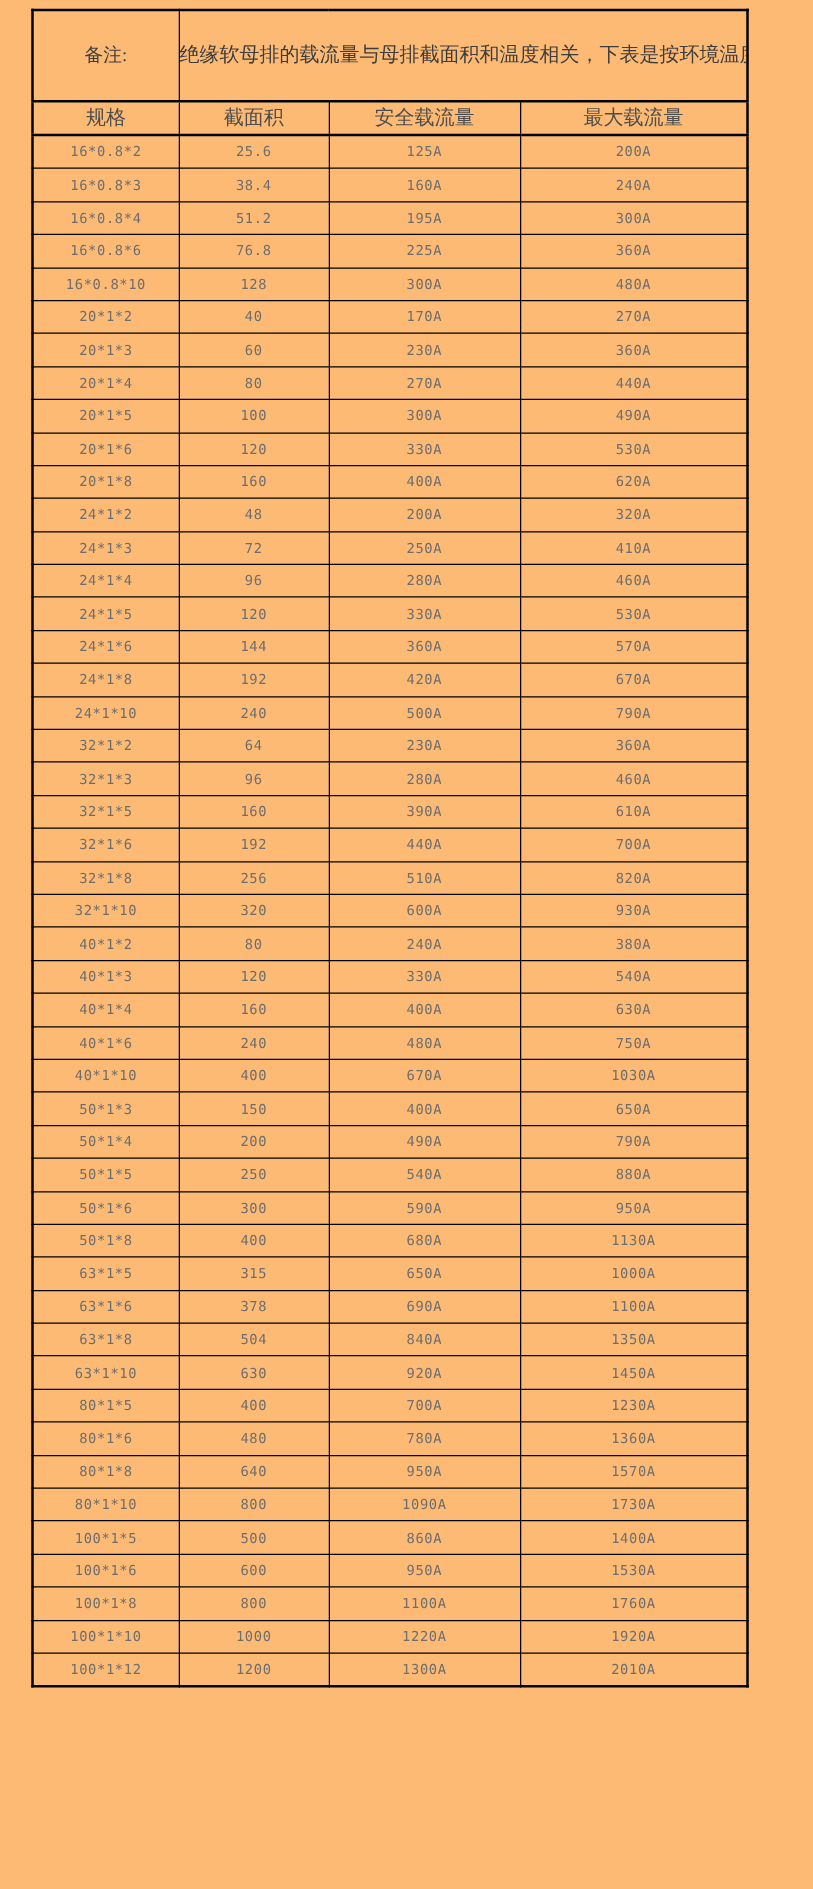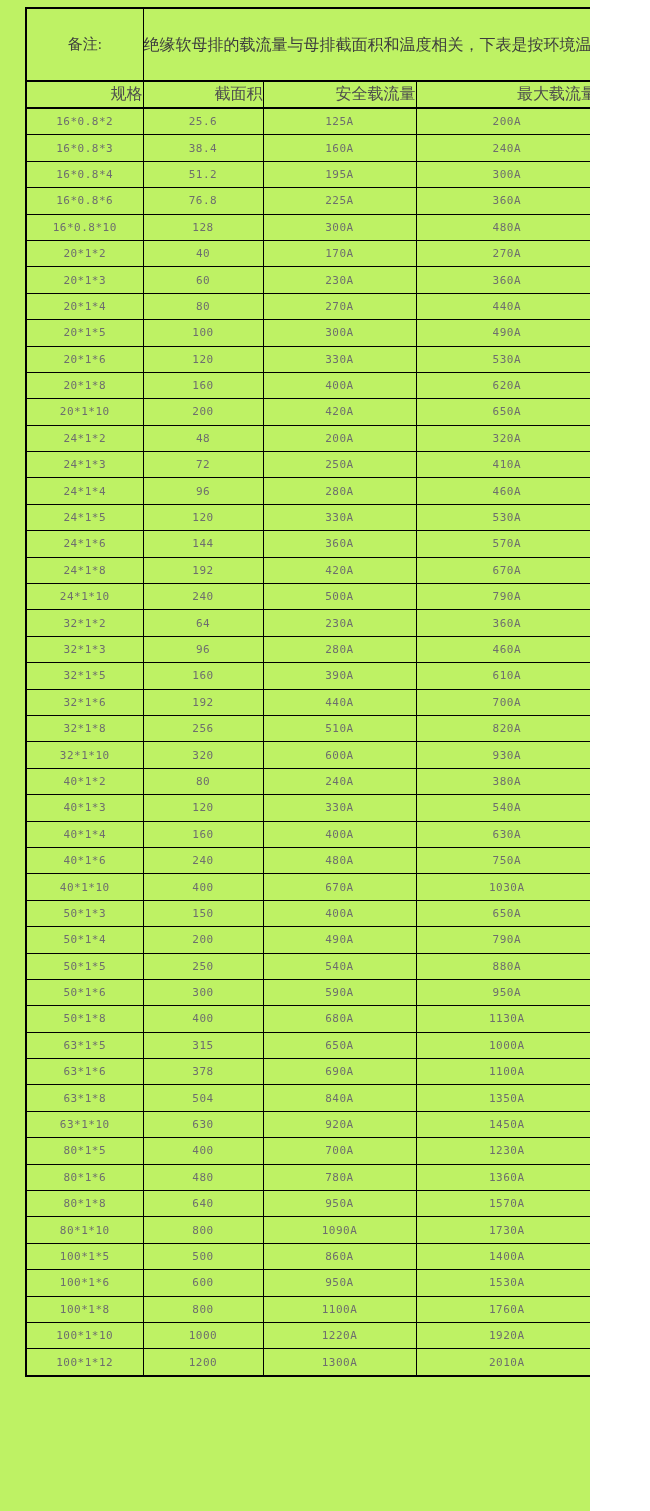--- a/index.html
+++ b/index.html
@@ -2,23 +2,23 @@
 <html><head>
 <meta charset="utf-8">
 <style>
   html, body {
     margin: 0;
     padding: 0;
     background: #ffffff;
   }
   .page {
     position: relative;
-    width: 590px;
+    width: 650px;
     height: 1511px;
-    background: #bef264;
+    background: #fdba74;
     overflow: hidden;
     font-family: "Liberation Serif", "DejaVu Serif", serif;
   }
   table.spec-table {
     position: absolute;
     left: 25px;
     top: 7px;
     width: 572px;
     border-collapse: collapse;
     table-layout: fixed;
@@ -48,21 +48,20 @@
     text-align: center;
     padding: 1px 4px;
   }
   
   tr.head-row th {
     height: 25px;
     font-size: 16px;
     font-weight: normal;
     color: #4d4d4d;
     border-bottom: 2px solid #000000;
-    text-align: right;
   }
   
   tr.data-row td {
     height: 25.4px;
     font-family: "DejaVu Sans Mono", "Liberation Mono", monospace;
     font-size: 11px;
     color: #6e6e6e;
     letter-spacing: 0.5px;
   }
 </style>
@@ -148,26 +147,20 @@
           <td>330A</td>
           <td>530A</td>
         </tr>
         <tr class="data-row">
           <td>20*1*8</td>
           <td>160</td>
           <td>400A</td>
           <td>620A</td>
         </tr>
         <tr class="data-row">
-          <td>20*1*10</td>
-          <td>200</td>
-          <td>420A</td>
-          <td>650A</td>
-        </tr>
-        <tr class="data-row">
           <td>24*1*2</td>
           <td>48</td>
           <td>200A</td>
           <td>320A</td>
         </tr>
         <tr class="data-row">
           <td>24*1*3</td>
           <td>72</td>
           <td>250A</td>
           <td>410A</td>

